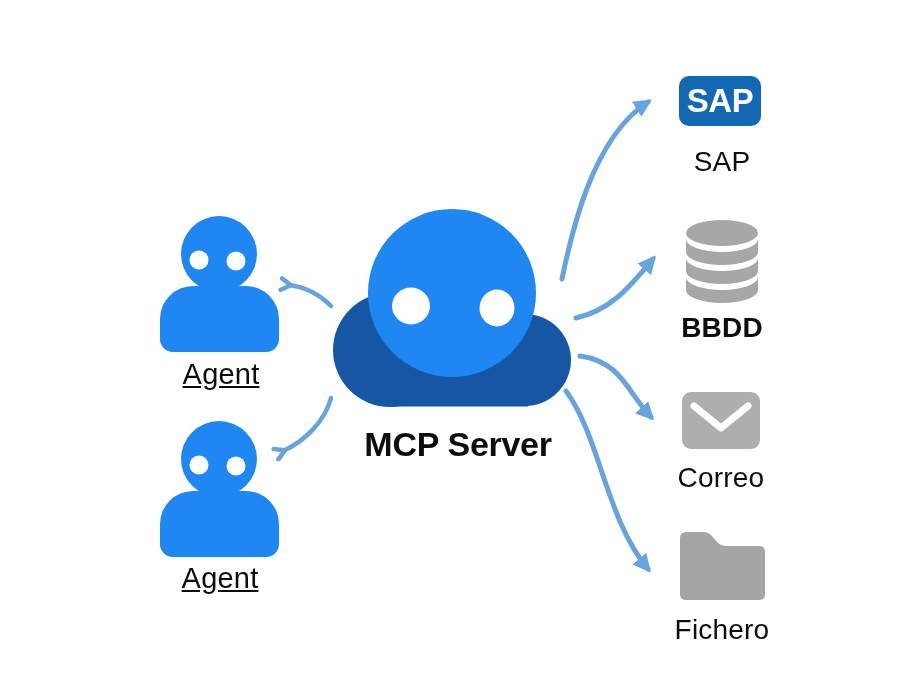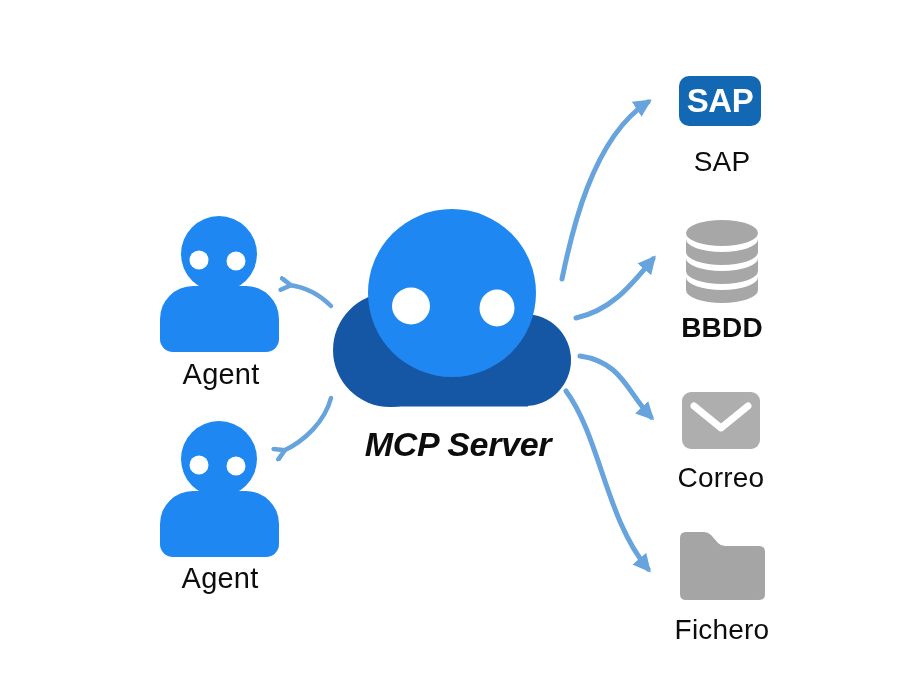--- a/index.html
+++ b/index.html
@@ -7,21 +7,21 @@
     position:relative;width:900px;height:700px;background:#ffffff;overflow:hidden;
     font-family:"Liberation Sans","DejaVu Sans",sans-serif;color:#0d0d0d;
   }
   .stage svg{position:absolute;left:0;top:0;}
   .label{
     position:absolute;transform:translateX(-50%);
     font-size:28px;font-weight:500;letter-spacing:.2px;white-space:nowrap;
     color:#0d0d0d;
   }
   .label-mcp{font-size:34px;font-weight:700;letter-spacing:-0.3px;}
-  .label-agent{font-size:29px;}
+  .label-agent{font-size:29px;text-decoration:underline;}
   .sap-badge{
     position:absolute;left:679px;top:76px;width:82px;height:50px;
     background:#1268B3;border-radius:10px;
     display:flex;align-items:center;justify-content:center;
     color:#ffffff;font-size:33px;font-weight:700;letter-spacing:-0.5px;
   }
 </style>
 </head>
 <body>
 
@@ -82,21 +82,21 @@
       <rect x="682" y="392" width="78" height="57" rx="9" fill="#AEAEAE"></rect>
       <path d="M 694,406 L 721,428 L 748,406" fill="none" stroke="#ffffff" stroke-width="7" stroke-linecap="round" stroke-linejoin="round"></path>
     </g>
 
     <path d="M 680,594 L 680,538 Q 680,532 686,532 L 704,532 Q 708,532 711,535 L 718,543 Q 721,546 725,546 L 759,546 Q 765,546 765,552 L 765,594 Q 765,600 759,600 L 686,600 Q 680,600 680,594 Z" fill="#A5A5A5"></path>
   </svg>
 
   <div class="label label-agent" style="left:221px;top:358px;">Agent</div>
   <div class="label label-agent" style="left:220px;top:562px;">Agent</div>
 
-  <div class="label label-mcp" style="left:458px;top:425px;font-style:italic;">MCP Server</div>
+  <div class="label label-mcp" style="left:458px;top:425px;">MCP Server</div>
 
   <div class="sap-badge">
     <span>SAP</span>
   </div>
 
   <div class="label" style="left:722px;top:146px;">SAP</div>
   <div class="label" style="left:722px;top:312px;font-weight:bold;">BBDD</div>
   <div class="label" style="left:721px;top:462px;">Correo</div>
   <div class="label" style="left:722px;top:614px;">Fichero</div>
 

